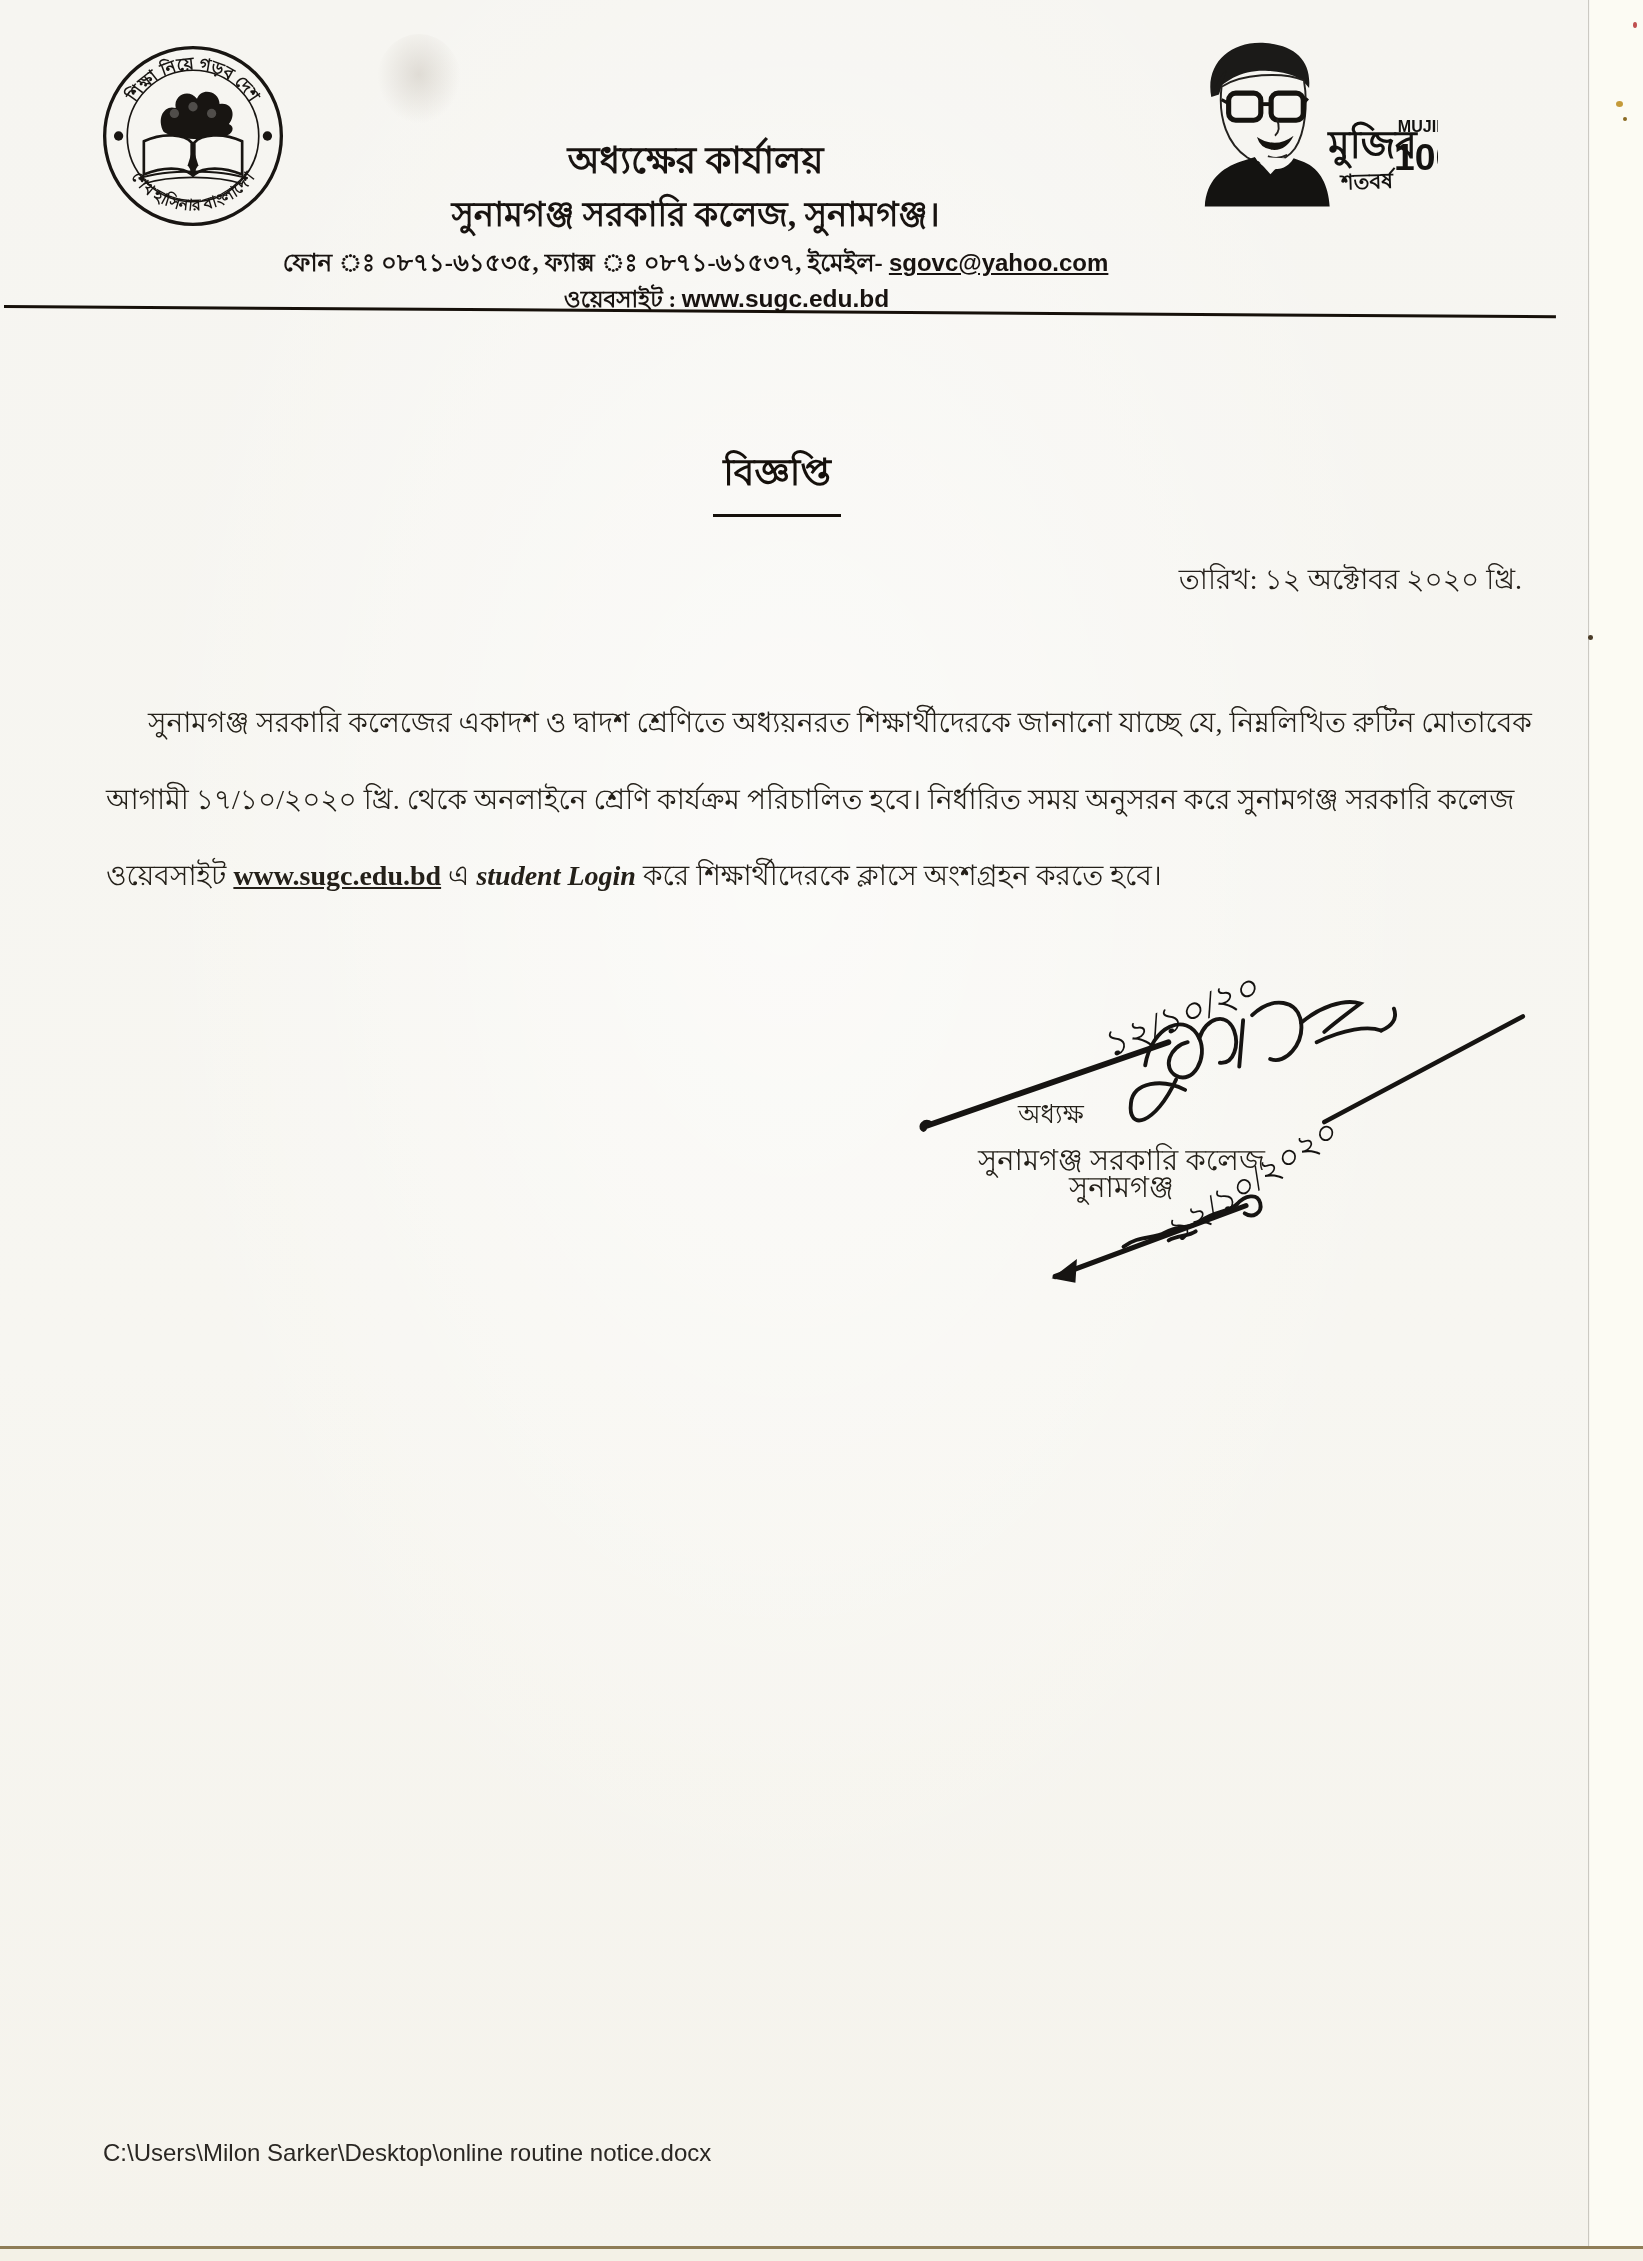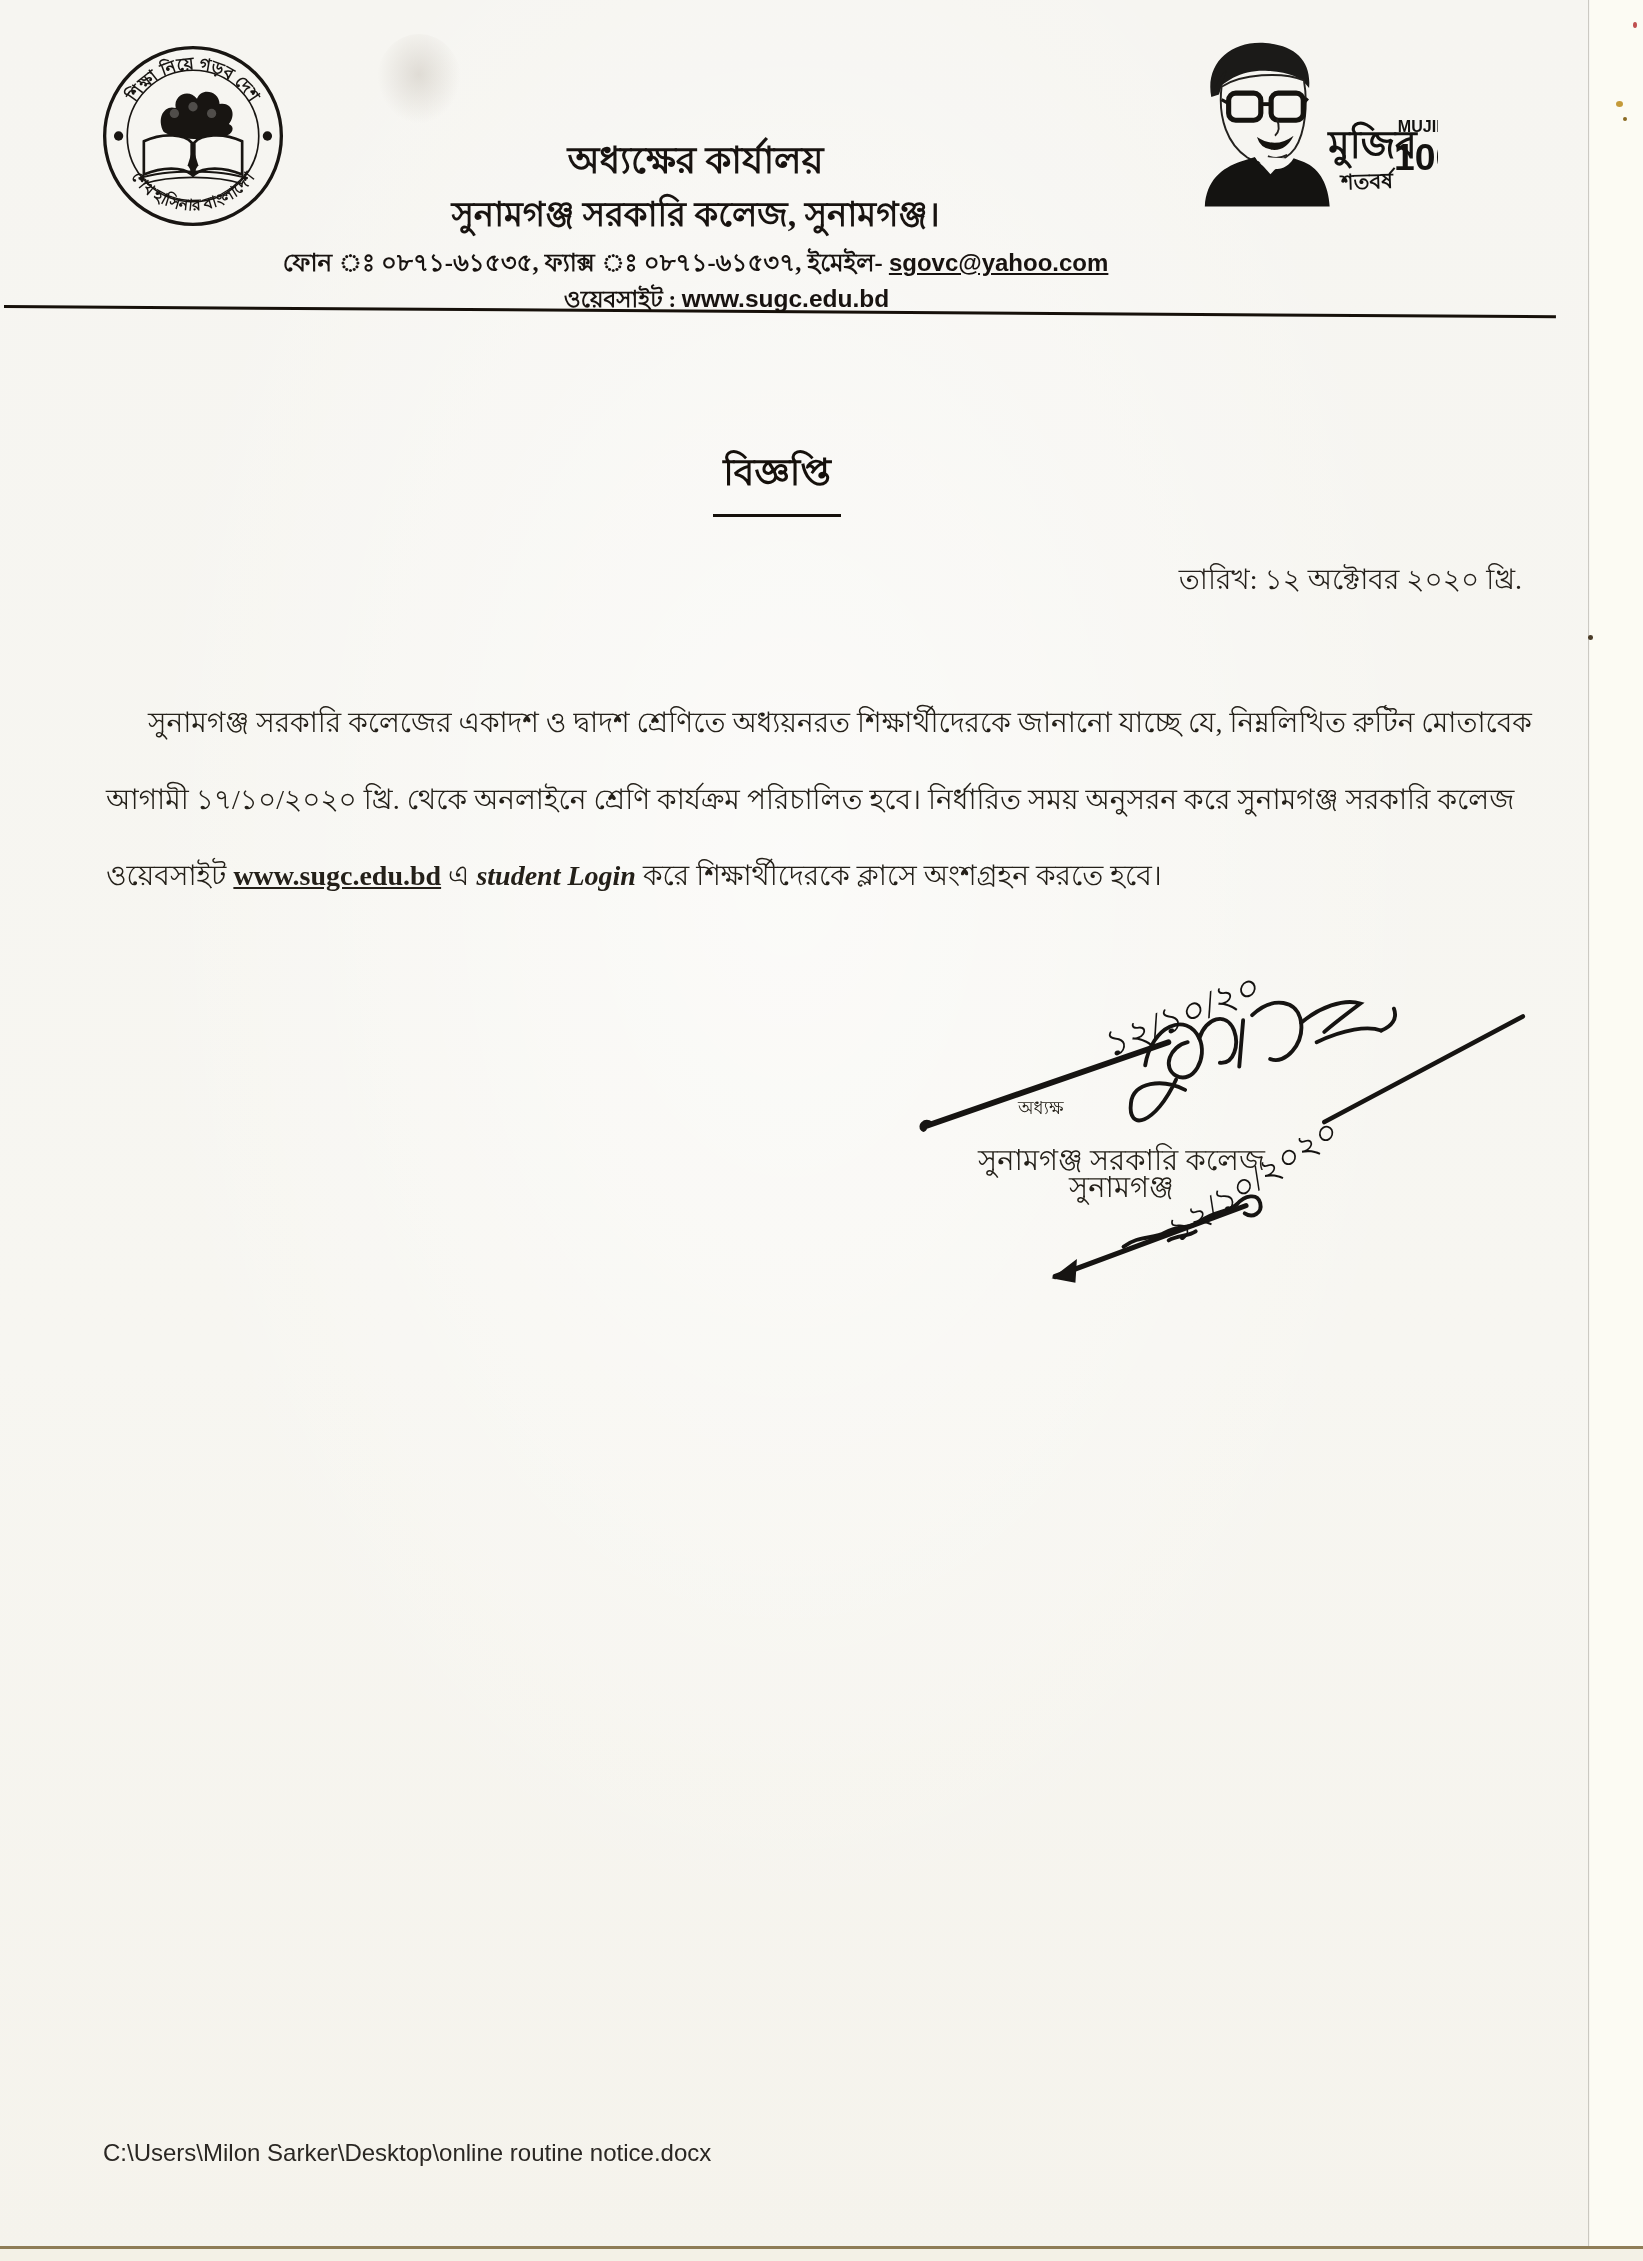--- a/index.html
+++ b/index.html
@@ -36,21 +36,21 @@
 
   .subject{left:0;top:629px;width:1559px;text-align:center;font-size:30px;font-weight:bold;color:#181310;}
 
   .bodyline{left:106px;font-size:28px;white-space:nowrap;color:#242019;}
   .b1{top:701px;margin-left:42px;}
   .b2{top:778px;}
   .b3{top:854px;}
   .bodyline .link{font-weight:bold;text-decoration:underline;}
   .bodyline .eng{font-weight:bold;font-style:italic;}
 
-  .sig-role{left:1018px;top:1094px;font-size:18px;color:#242019;}
+  .sig-role{left:1018px;top:1094px;font-size:26px;color:#242019;}
   .sig-org{left:941px;top:1137px;width:361px;text-align:center;font-size:29px;color:#242019;}
   .sig-place{left:941px;top:1153px;width:361px;text-align:center;font-size:29px;color:#242019;margin-top:11px;}
 
   .hand{color:#141210;white-space:nowrap;}
   .hd1{left:1099px;top:1017px;font-size:37px;transform:rotate(-22deg) skewX(-8deg);transform-origin:left top;}
   .hd2{left:1159px;top:1210px;font-size:34px;transform:rotate(-33deg) skewX(-6deg);transform-origin:left top;}
 
   .footer-path{left:103px;top:2139px;font-size:24px;color:#2a2723;font-family:"Liberation Sans","DejaVu Sans",sans-serif;}
 
   

